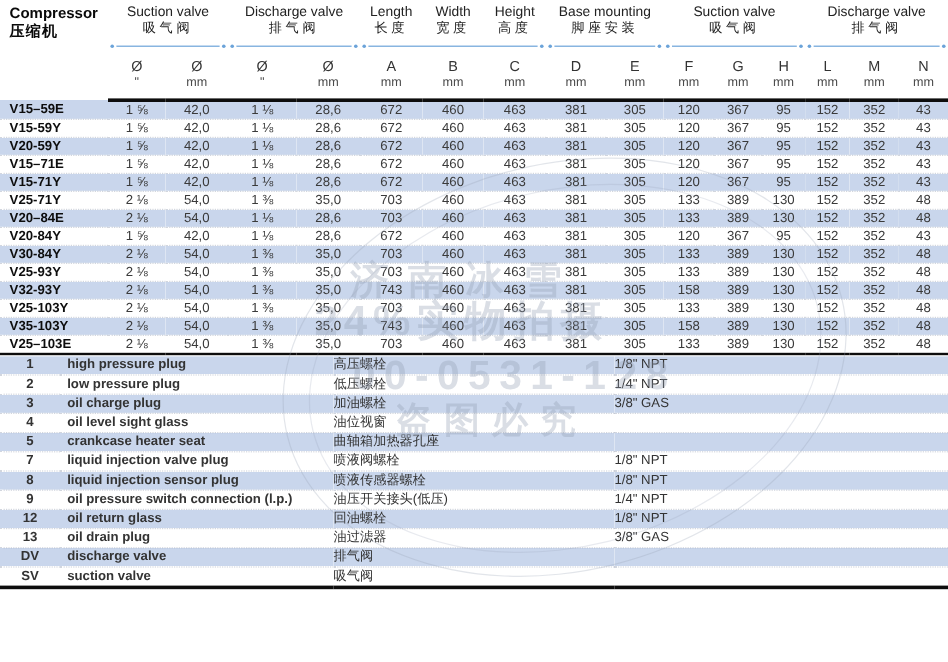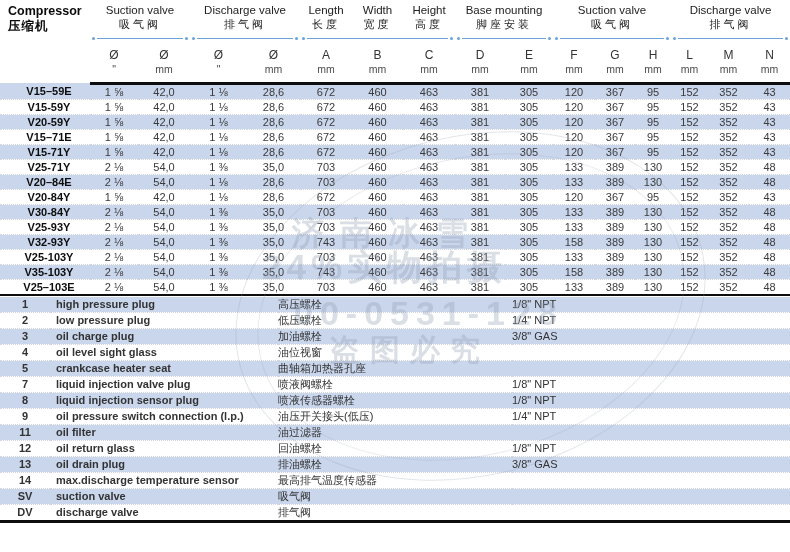--- a/index.html
+++ b/index.html
@@ -30,21 +30,21 @@
   .s-row{height:40px;}
   .s-row th{border-bottom:3px solid #0d0d0d;text-align:center;}
   .sym{font-size:12px;color:#333;line-height:16px;padding-top:4px;}
   .unit{font-size:10.5px;color:#4a4a4a;line-height:13px;}
 
   
   .main tbody tr{height:14.4px;border-bottom:1px dotted rgba(125,138,160,0.35);}
   .main tbody tr:nth-child(odd){background:#c9d6ec;}
   .main tbody tr:last-child{border-bottom:2px solid #0d0d0d;}
   .main tbody td{font-size:11px;color:#3a3a3a;text-align:center;line-height:14px;}
-  .main tbody td.model{text-align:center;padding-left:8px;font-weight:bold;color:#0d0d0d;}
+  .main tbody td.model{text-align:left;padding-left:8px;font-weight:bold;color:#0d0d0d;}
 
   
   .legend{margin-top:1px;}
   .legend tr{height:15px;border-bottom:1px dotted rgba(125,138,160,0.35);}
   .legend tr:nth-child(odd){background:#c9d6ec;}
   .legend tr:last-child{border-bottom:3px solid #0d0d0d;}
   .legend td{font-size:11px;color:#333;line-height:15px;text-align:left;}
   .lg-id{font-weight:bold;text-align:center !important;color:#0d0d0d;}
   .lg-en{padding-left:6px;font-weight:bold;}
 
@@ -529,53 +529,41 @@
           <td class="lg-zh">喷液传感器螺栓</td>
           <td class="lg-size">1/8" NPT</td>
         </tr>
         <tr>
           <td class="lg-id">9</td>
           <td class="lg-en">oil pressure switch connection (l.p.)</td>
           <td class="lg-zh">油压开关接头(低压)</td>
           <td class="lg-size">1/4" NPT</td>
         </tr>
         <tr>
-          <td class="lg-id">11</td>
-          <td class="lg-en">oil filter</td>
-          <td class="lg-zh">油过滤器</td>
-          <td class="lg-size"></td>
-        </tr>
-        <tr>
           <td class="lg-id">12</td>
           <td class="lg-en">oil return glass</td>
           <td class="lg-zh">回油螺栓</td>
           <td class="lg-size">1/8" NPT</td>
         </tr>
         <tr>
           <td class="lg-id">13</td>
           <td class="lg-en">oil drain plug</td>
-          <td class="lg-zh">排油螺栓</td>
+          <td class="lg-zh">油过滤器</td>
           <td class="lg-size">3/8" GAS</td>
         </tr>
         <tr>
-          <td class="lg-id">14</td>
-          <td class="lg-en">max.discharge temperature sensor</td>
-          <td class="lg-zh">最高排气温度传感器</td>
+          <td class="lg-id">DV</td>
+          <td class="lg-en">discharge valve</td>
+          <td class="lg-zh">排气阀</td>
           <td class="lg-size"></td>
         </tr>
         <tr>
           <td class="lg-id">SV</td>
           <td class="lg-en">suction valve</td>
           <td class="lg-zh">吸气阀</td>
-          <td class="lg-size"></td>
-        </tr>
-        <tr>
-          <td class="lg-id">DV</td>
-          <td class="lg-en">discharge valve</td>
-          <td class="lg-zh">排气阀</td>
           <td class="lg-size"></td>
         </tr>
       </tbody>
   </table>
 
   <div class="wm">
     <div class="el el1"></div>
     <div class="el el2"></div>
     <span class="wm-1">济南冰雪</span>
     <span class="wm-2">24%实物拍摄</span>

